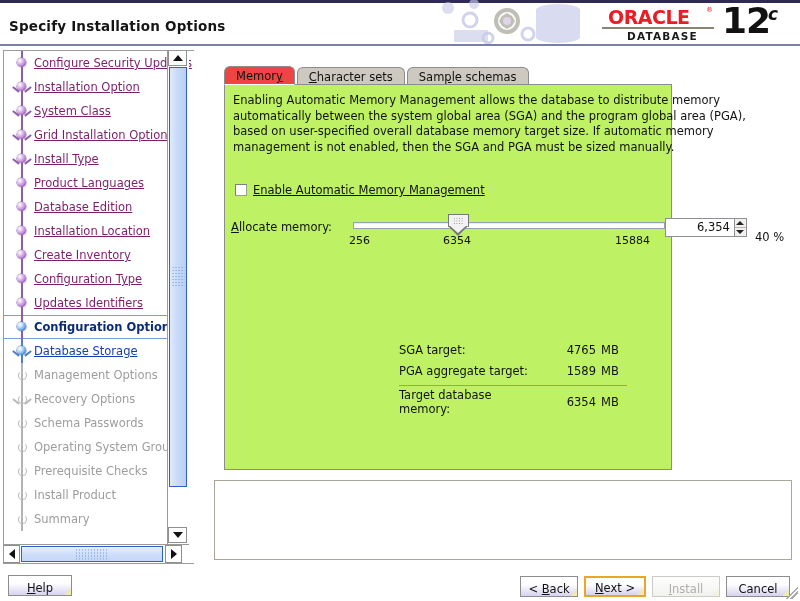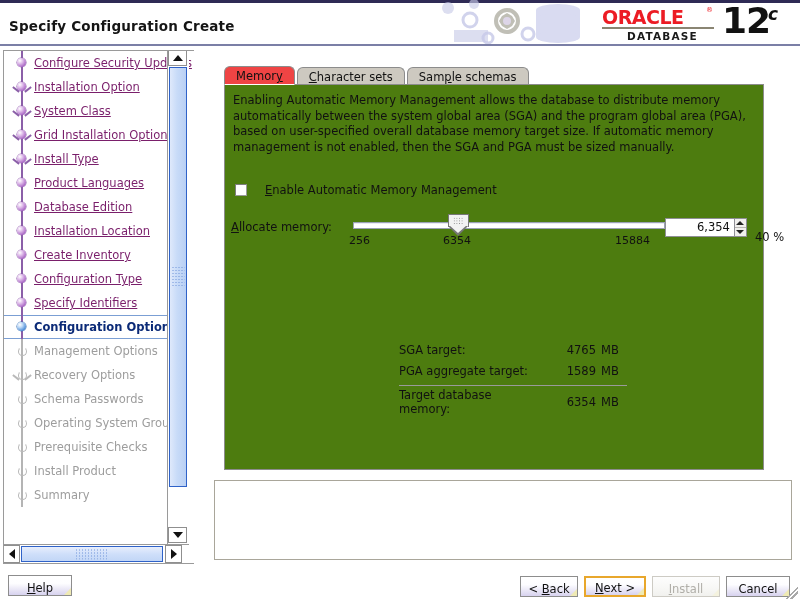--- a/index.html
+++ b/index.html
@@ -17,21 +17,21 @@
   }
   #header .topline{position:absolute;left:0;top:0;width:800px;height:3px;background:#2e2a55;}
   #header-title{
     position:absolute;left:9px;top:18px;
     font-size:13.5px;font-weight:bold;color:#151515;
     letter-spacing:.2px;
   }
   #header-art{position:absolute;left:430px;top:0px;width:230px;height:46px;opacity:.85;}
   #oracle-logo{position:absolute;left:602px;top:4px;width:190px;height:40px;}
   .orc-word{
-    position:absolute;left:0;top:2px;
+    position:absolute;left:6px;top:2px;
     font-family:"DejaVu Sans","Liberation Sans",sans-serif;
     font-size:19px;font-weight:bold;color:#ec1c24;letter-spacing:-0.5px;
   }
   .orc-reg{position:absolute;left:104px;top:2px;font-size:7px;color:#ec1c24;}
   .orc-rule{position:absolute;left:0px;top:23px;width:112px;height:2px;background:#8a8573;}
   .orc-db{
     position:absolute;left:25px;top:26px;font-size:10.5px;font-weight:bold;
     color:#1a1a1a;letter-spacing:1.2px;
   }
   .orc-12{position:absolute;left:120px;top:-4px;font-size:36px;font-weight:bold;color:#111;letter-spacing:-1px;}
@@ -139,33 +139,33 @@
   .tab{
     height:18px;line-height:18px;padding:0 11px;box-sizing:border-box;
     font-size:11.5px;color:#111;
     border:1px solid #8c8c8c;border-bottom:none;
     border-radius:6px 6px 0 0;background:#cdc9c0;margin-right:2px;
     position:relative;white-space:nowrap;
   }
   .tab.active{background:#ef4444;border-bottom:1px solid #ffffff;z-index:3;height:19px;line-height:19px;}
   .mn{text-decoration:underline;}
   #tabpanel{
-    position:absolute;left:0;top:18px;width:540px;height:386px;box-sizing:border-box;
-    background:#4d7c0f;border:1px solid #8c8c8c;
+    position:absolute;left:0;top:18px;width:448px;height:386px;box-sizing:border-box;
+    background:#bef264;border:1px solid #8c8c8c;
   }
   #desc{
     position:absolute;left:8px;top:8px;width:538px;
     font-size:11.5px;line-height:15.5px;color:#111;
   }
   #amm-row{position:absolute;left:10px;top:98px;display:flex;align-items:center;}
   .checkbox{
     width:12px;height:12px;box-sizing:border-box;background:#fff;
     border:1px solid #9a9a9a;border-top-color:#7d7d7d;border-left-color:#7d7d7d;
   }
-  #amm-label{margin-left:18px;font-size:11.5px;color:#111;}
+  #amm-label{margin-left:6px;font-size:11.5px;color:#111;text-decoration:underline;}
 
   #slider-row{position:absolute;left:6px;top:128px;width:546px;height:40px;}
   #alloc-label{position:absolute;left:0;top:7px;font-size:11.5px;color:#111;}
   #slider{position:absolute;left:122px;top:0;width:312px;height:34px;}
   #slider-track{
     position:absolute;left:0;top:9px;width:312px;height:7px;box-sizing:border-box;
     background:#ffffff;border:1px solid #9aa0b4;
     box-shadow:inset 0 1px 0 #e9ebf2;
   }
   #slider-thumb{
@@ -258,21 +258,21 @@
     position:absolute;left:540px;top:575px;width:260px;height:20px;
     font-size:15px;color:#cfd7cb;opacity:.55;white-space:nowrap;
     pointer-events:none;letter-spacing:.3px;
   }
 </style>
 </head>
 <body>
 
 <div id="header">
   <div class="topline"></div>
-  <div id="header-title">Specify Configuration Create</div>
+  <div id="header-title">Specify Installation Options</div>
 
   <svg id="header-art" viewBox="0 0 230 46">
     <g fill="#c9cbe8" opacity="0.75">
       <path d="M24 30h34v12H24z"></path>
       <circle cx="18" cy="8" r="6"></circle>
       <circle cx="44" cy="4" r="5"></circle>
     </g>
     <g fill="#d3d5ef">
       <ellipse cx="128" cy="10" rx="22" ry="6"></ellipse>
       <rect x="106" y="10" width="44" height="9"></rect>
@@ -379,28 +379,36 @@
           <span class="stem"></span>
           <span class="dot"></span>
         </span>
         <span class="nav-label">Configuration Type</span>
       </div>
       <div class="nav-item">
         <span class="nav-bullet">
           <span class="stem"></span>
           <span class="dot"></span>
         </span>
-        <span class="nav-label">Specify Identifiers</span>
+        <span class="nav-label">Updates Identifiers</span>
       </div>
       <div class="nav-item current">
         <span class="nav-bullet">
           <span class="stem"></span>
           <span class="dot"></span>
         </span>
         <span class="nav-label">Configuration Options</span>
+      </div>
+      <div class="nav-item active-branch">
+        <span class="nav-bullet">
+          <span class="stem"></span>
+          <span class="branch"></span>
+          <span class="dot"></span>
+        </span>
+        <span class="nav-label">Database Storage</span>
       </div>
       <div class="nav-item disabled">
         <span class="nav-bullet">
           <span class="stem"></span>
           <span class="dot"></span>
         </span>
         <span class="nav-label">Management Options</span>
       </div>
       <div class="nav-item disabled">
         <span class="nav-bullet">

